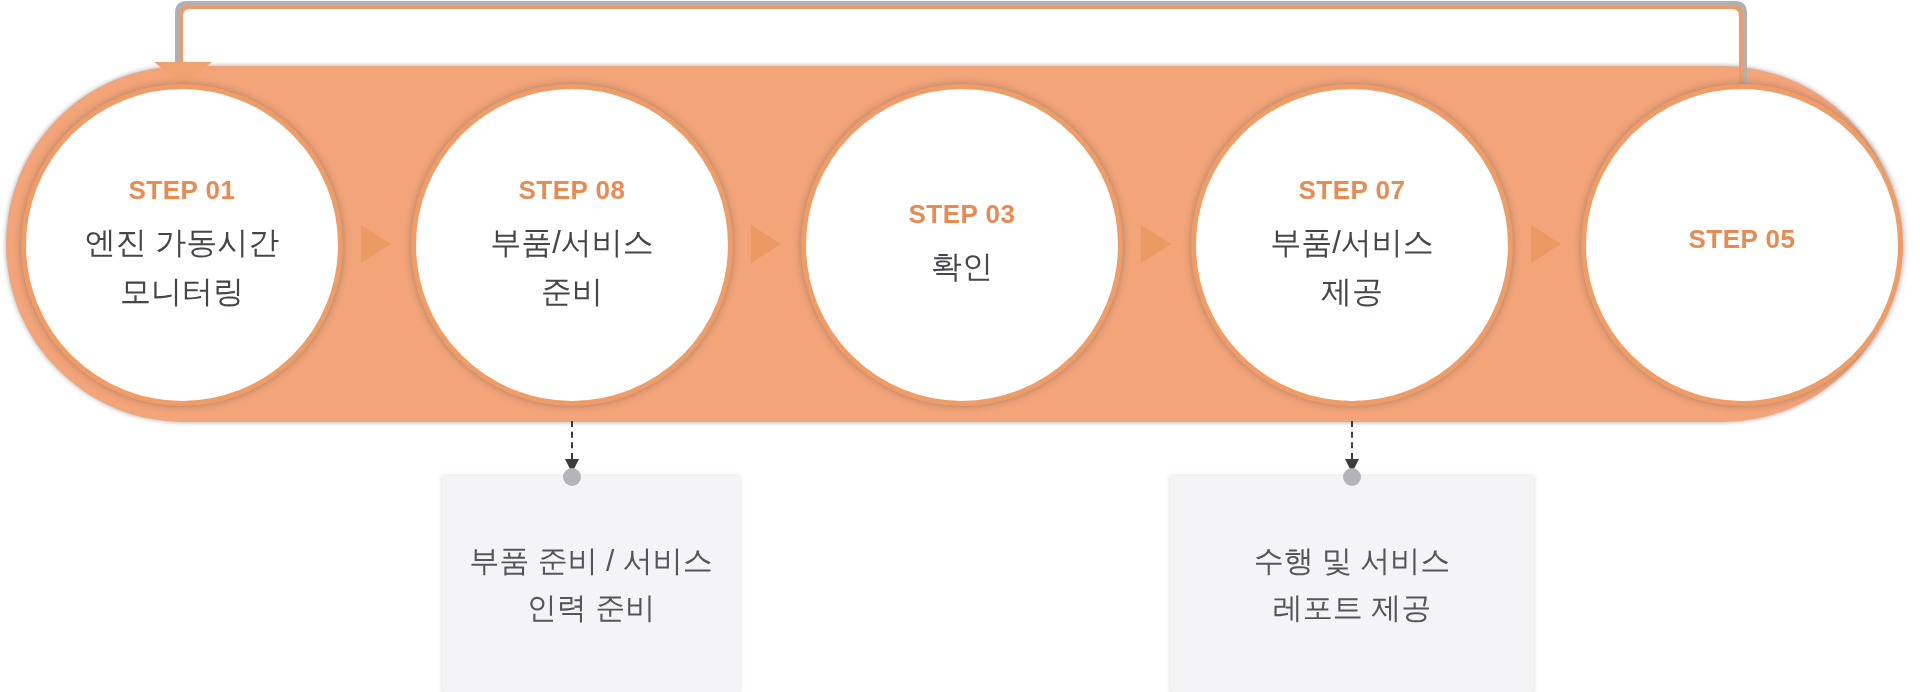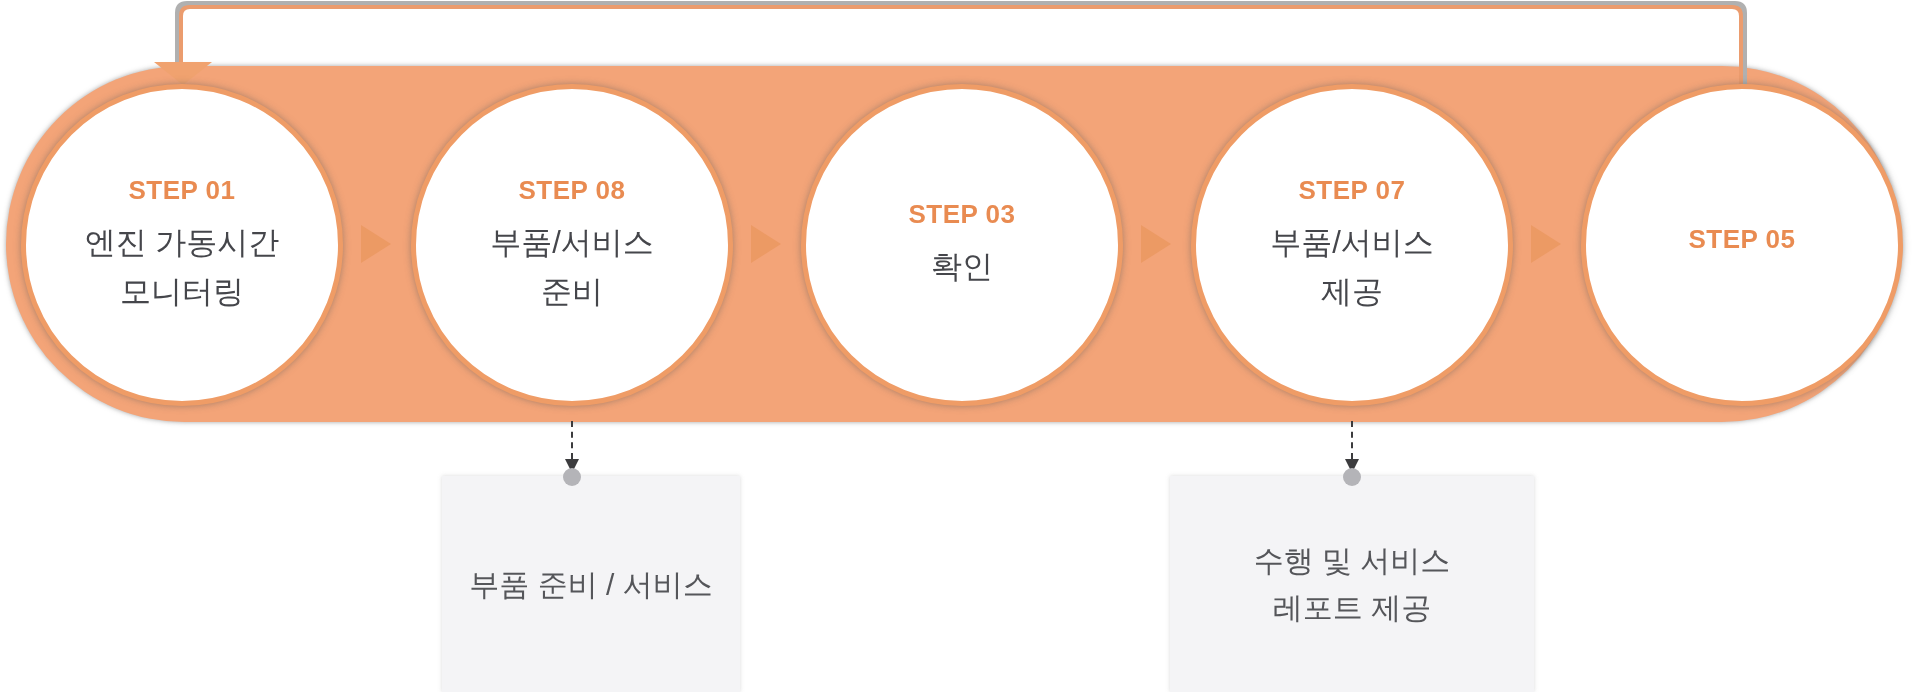--- a/index.html
+++ b/index.html
@@ -114,20 +114,21 @@
     <div class="ball"></div>
   </div>
   <div class="pin" style="left:1352px">
     <div class="dash"></div>
     <div class="arrow"></div>
     <div class="ball"></div>
   </div>
 
   <div class="callout" style="left:442px;width:298px">
     <div class="line">부품 준비 / 서비스</div>
+    <div class="line">인력 준비</div>
 
   </div>
   <div class="callout" style="left:1170px;width:364px">
     <div class="line">수행 및 서비스</div>
     <div class="line">레포트 제공</div>
   </div>
 
 </div>
 
 </body></html>

